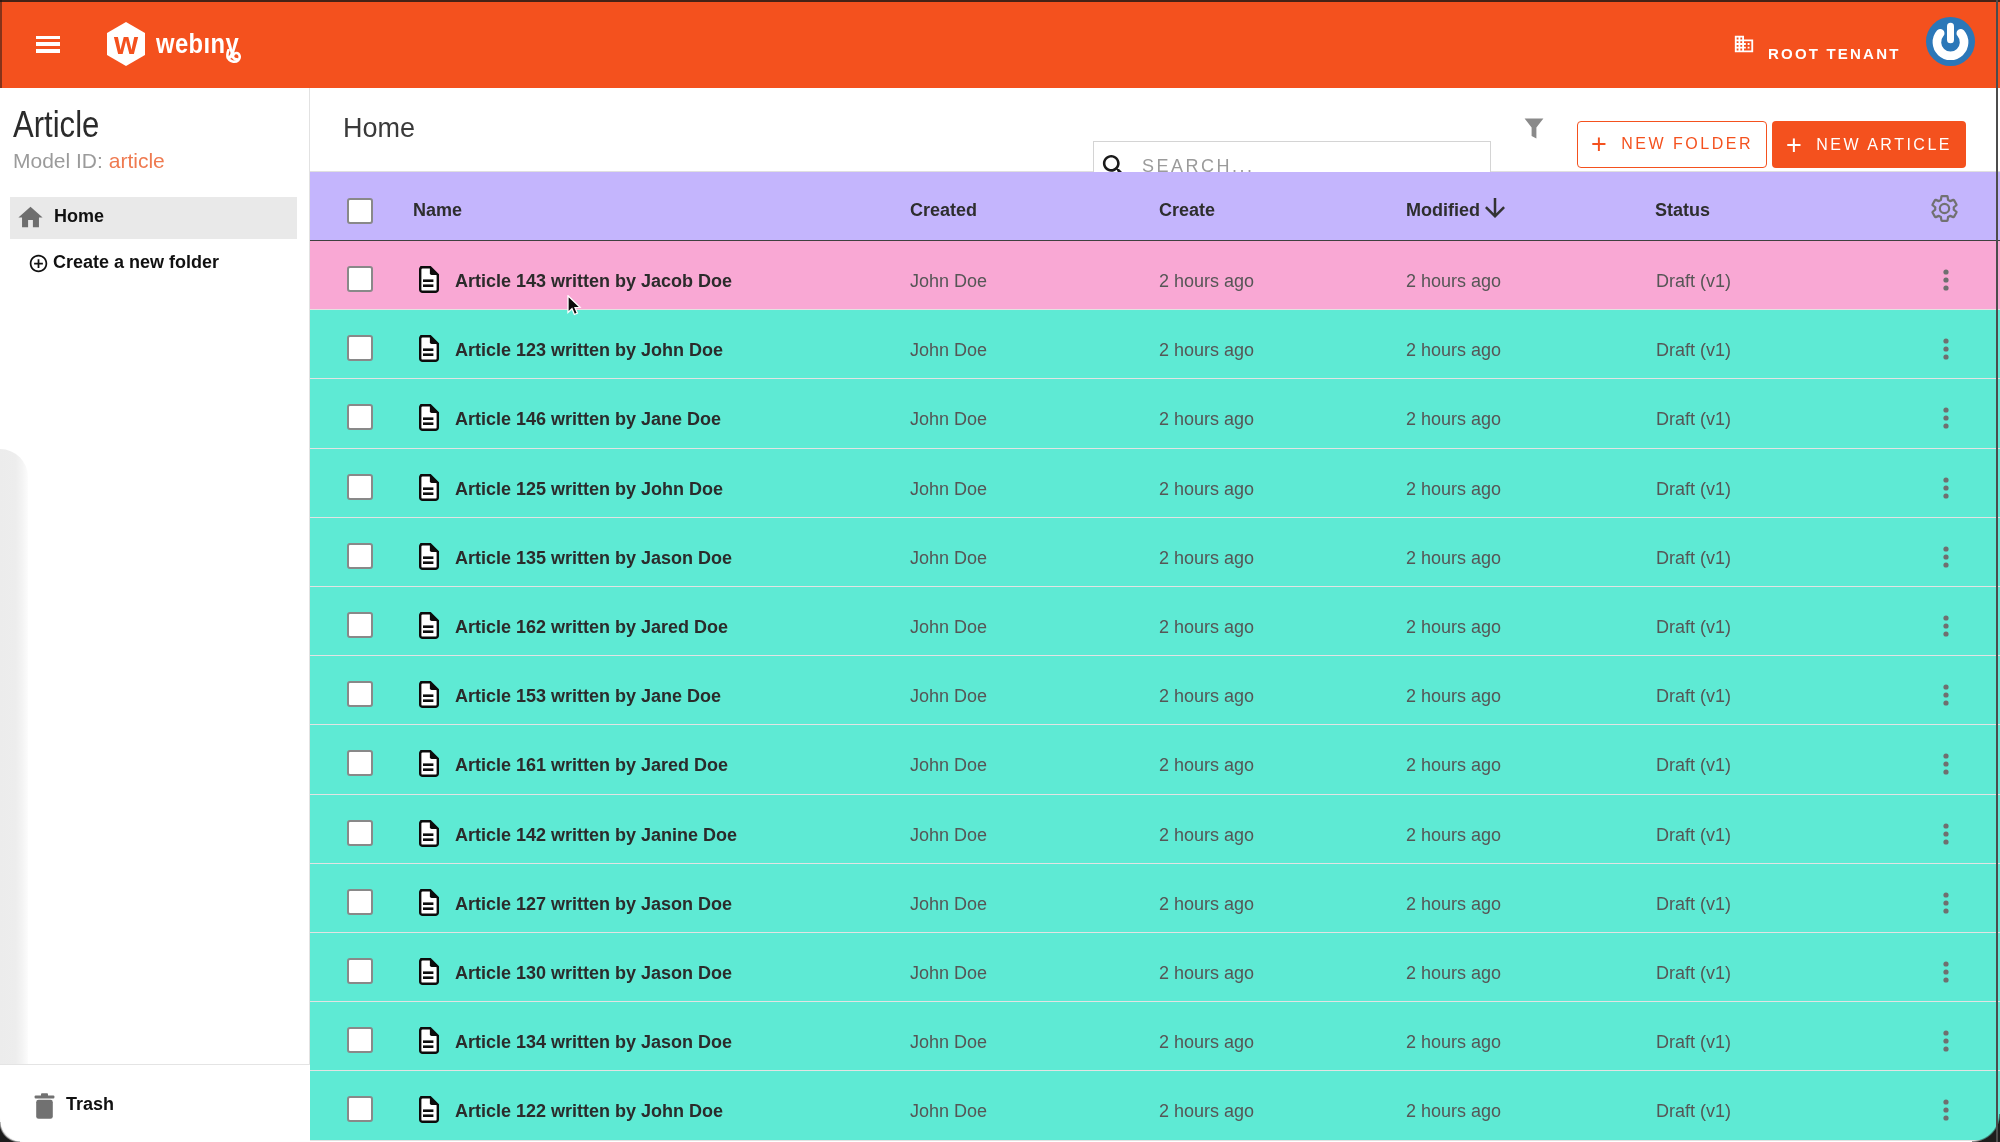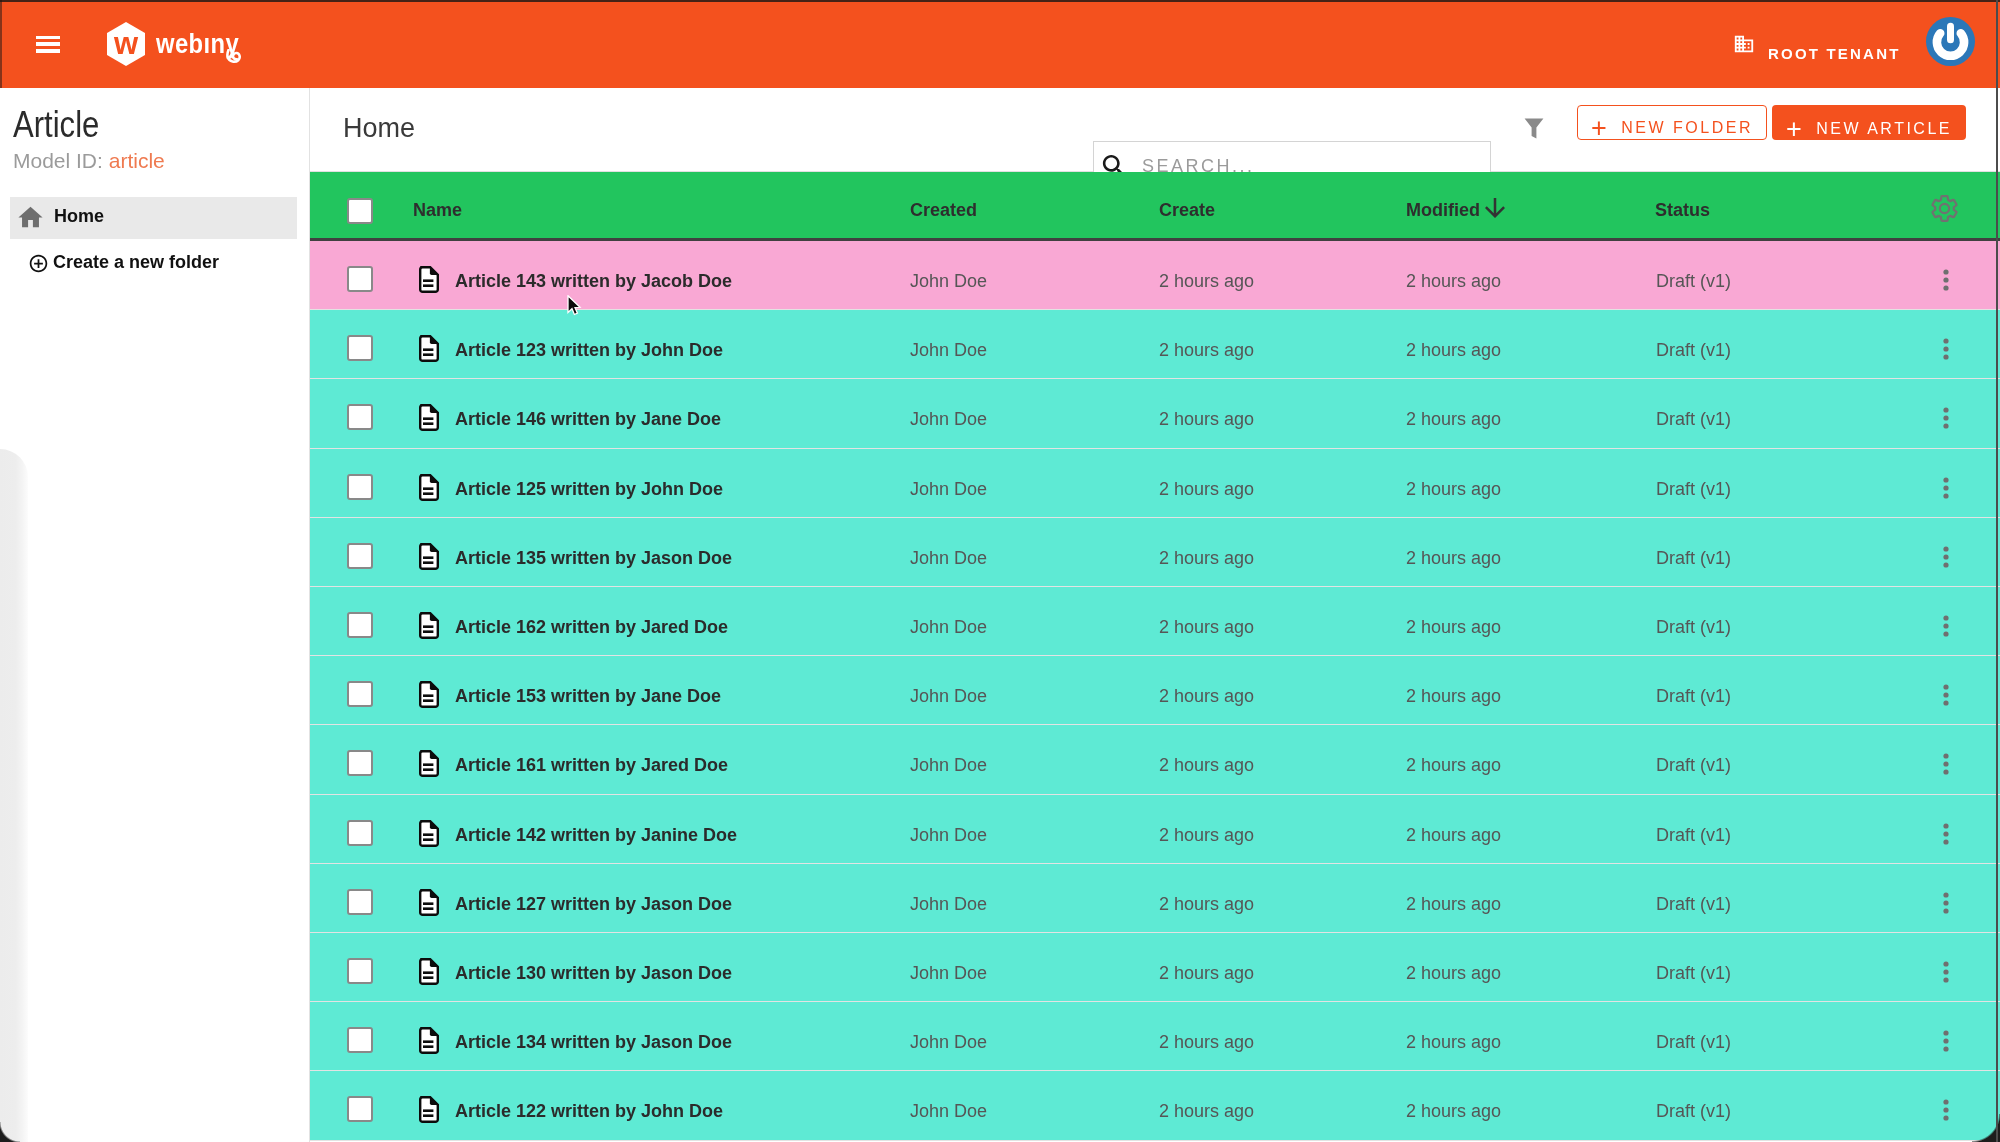--- a/index.html
+++ b/index.html
@@ -40,28 +40,28 @@
 .trash-band svg { position:absolute; }
 .trash-band .txt { position:absolute; left:66px; top:29px; font-size:18px; font-weight:bold; color:#111; }
 
 
 .chead { position:absolute; left:310px; top:88px; width:1690px; height:84px; border-bottom:1px solid #e0e0e0; background:#fff; }
 .home-title { position:absolute; left:33px; top:25px; font-size:27px; color:#3a3a3a; }
 .search { position:absolute; left:783px; top:17px; width:398px; height:47px; border:1px solid #d4d4d4; background:#fff;margin-top:36px; }
 .search svg { position:absolute; left:5px; top:9px; }
 .search .ph { position:absolute; left:48px; top:14px; font-size:18px; color:#9b9b9b; letter-spacing:2.5px; }
 .filter-ic { position:absolute; left:1214px; top:30px; }
-.btn { position:absolute; top:17px; height:35px; border-radius:4px; font-size:16px; font-weight:normal;
+.btn { position:absolute; top:33px; height:47px; border-radius:4px; font-size:16px; font-weight:normal;
   letter-spacing:2.5px; text-align:center; }
 .btn .plus { font-size:27px; font-weight:normal; vertical-align:-4px; margin-right:12px; }
 .btn-folder { left:1267px; width:190px; line-height:44px; border:1.5px solid #f4511e; color:#f4511e; background:#fff; }
 .btn-article { left:1462px; width:194px; line-height:47px; background:#f4511e; color:#fff; }
 
 
-.thead { position:absolute; left:310px; top:172px; width:1690px; height:69px; background:#22c55e; border-bottom:3px solid #404040; }
+.thead { position:absolute; left:310px; top:172px; width:1690px; height:69px; background:#c4b5fd; border-bottom:1px solid #404040; }
 .cb { position:absolute; width:26px; height:26px; border:2px solid #898989; border-radius:3px; background:#fff; }
 .thead .cb { left:37px; top:26px; }
 .hl { position:absolute; top:28px; font-size:18px; font-weight:bold; color:#2e2e2e; }
 .gear { position:absolute; left:1619px; top:21px; }
 .row { position:absolute; left:310px; width:1690px; height:69.2px; background:#5eead4; border-bottom:1px solid #e3e3e3; }
 .row.hover { background:#f9a8d4; }
 .row .ic { position:absolute; left:107px; top:25px; }
 .cell { position:absolute; top:30px; font-size:18px; white-space:nowrap; }
 .cell.name { left:145px; font-weight:bold; color:#2b2b2b; }
 .cell.author { left:600px; color:#565656; }
@@ -77,20 +77,28 @@
 .hl.modified { left:1096px; }
 .hl.status { left:1345px; }
 
 .cursor { position:absolute; left:567px; top:295px; }
 </style></head>
 <body>
 <div id="app">
 
 <div class="sidebar"></div>
 <div class="gray-col"></div>
+<div class="trash-band">
+  <svg style="left:34px;top:28px" width="21" height="26" viewBox="0 0 21 26">
+        <rect x="2.2" y="6.8" width="16.6" height="19" rx="2.4" fill="#717171"></rect>
+        <rect x="0.6" y="2.4" width="19.8" height="3.1" rx="1" fill="#717171"></rect>
+        <rect x="7" y="0.2" width="7" height="3.6" rx="1" fill="#717171"></rect>
+      </svg>
+  <span class="txt">Trash</span>
+</div>
 <div class="sb-title">Article</div>
 <div class="sb-model">Model ID: <span class="mid">article</span></div>
 <div class="sb-home">
   <svg width="29" height="29" viewBox="0 0 24 24">
         <path fill="#6e6e6e" d="M10 20v-6h4v6h5v-8h3L12 3 2 12h3v8z"></path>
       </svg>
   <span class="txt">Home</span>
 </div>
 <div class="sb-create">
   <svg width="21" height="21" viewBox="0 0 24 24">

